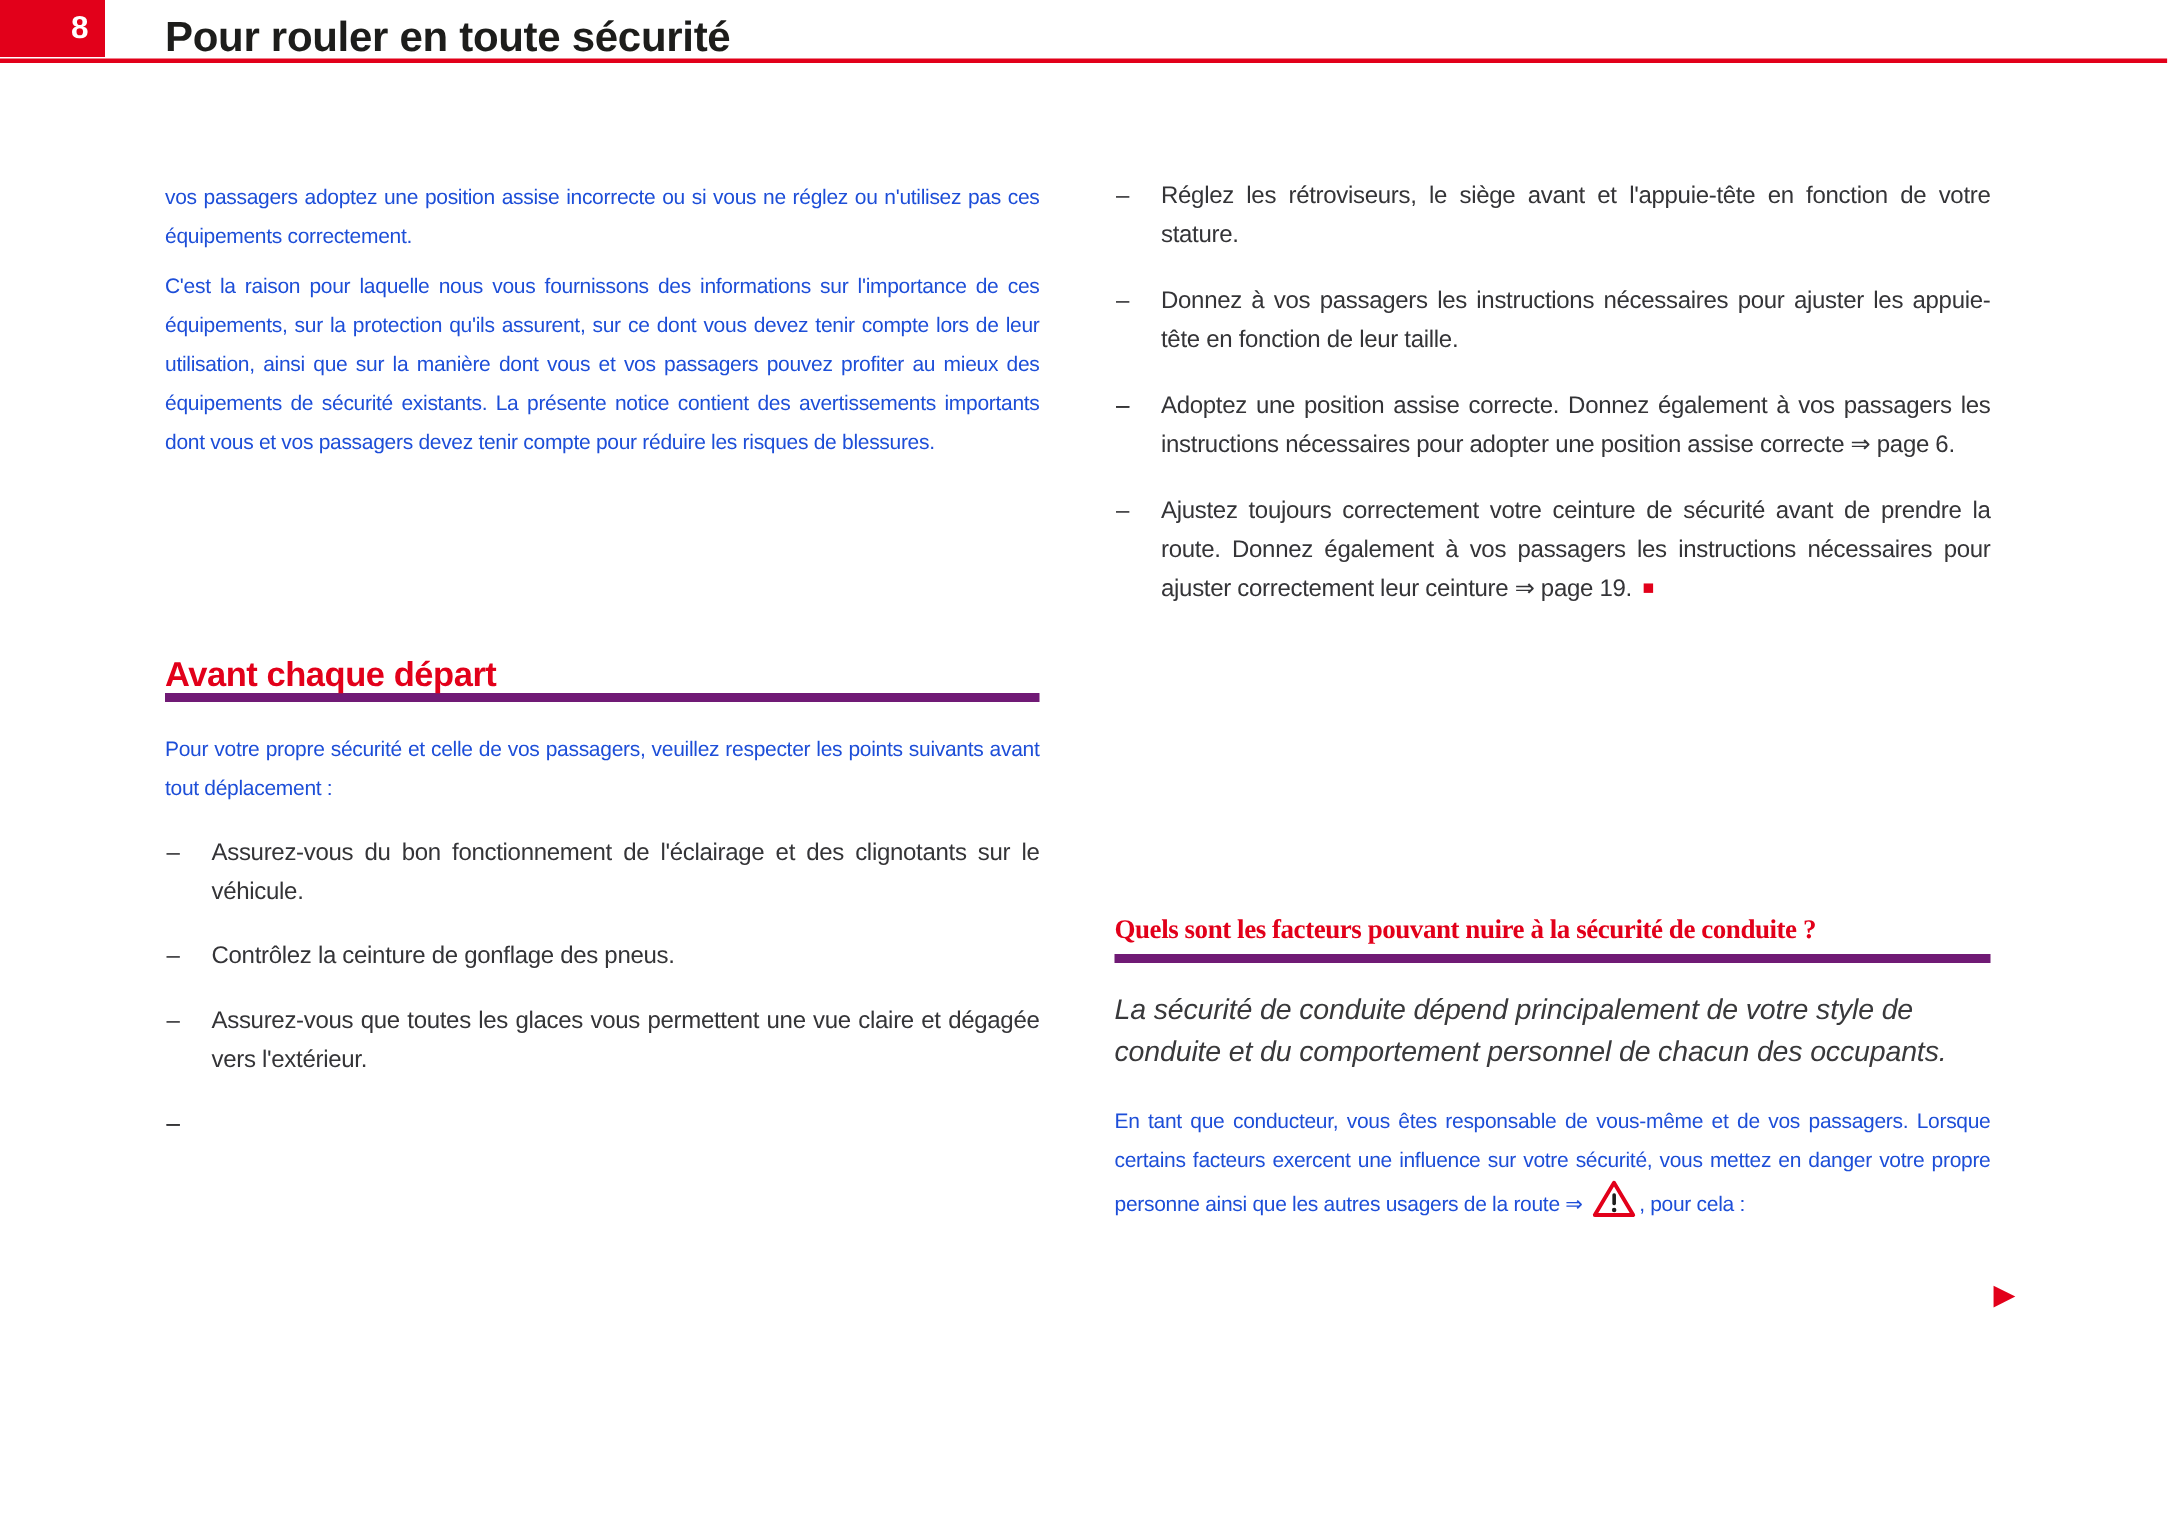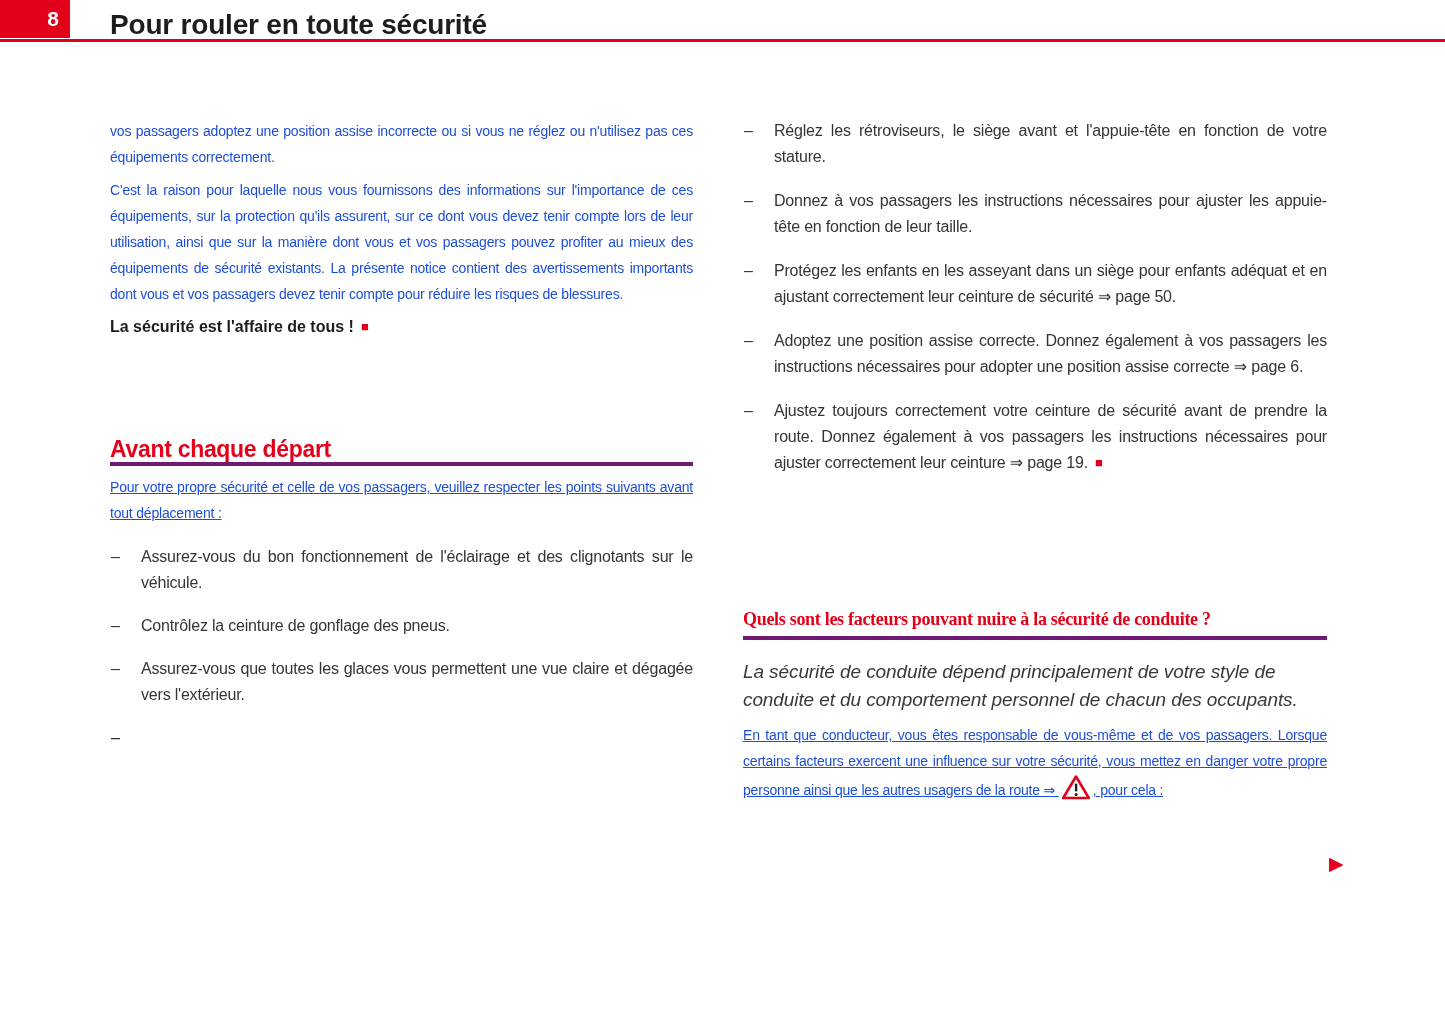--- a/index.html
+++ b/index.html
@@ -46,29 +46,29 @@
     font-size: 14px; line-height: 26px; letter-spacing: -0.2px;
     text-align: justify; hyphens: manual; color: #1d4ed8;
   }
   .para { margin-bottom: 7px; }
   .bold-note {
     font-size: 16px; line-height: 26px; font-weight: bold;
     color: #1d1d1b; margin-top: 4px; white-space: nowrap;
   }
   .section-heading {
     color: #e2001a; font-weight: bold;
-    border-bottom: 4px solid #701a75;
+    border-bottom: 6px solid #701a75;
   }
   .heading-single { font-size: 23px; line-height: 24px; padding-bottom: 1px; letter-spacing: -0.3px; }
   .heading-double { font-size: 18px; line-height: 29px; padding-bottom: 2px; letter-spacing: -0.3px; font-family: Liberation Serif, serif; }
   .lead-italic {
     font-style: italic; font-size: 19px; line-height: 28px;
     letter-spacing: -0.1px; color: #39393b; margin-top: 18px;
   }
-  .intro { margin-top: 8px; text-decoration: underline; }
+  .intro { margin-top: 18px; }
 
   ul.checklist { list-style: none; margin-top: 18px; }
   ul.checklist li {
     position: relative; padding-left: 31px;
     font-size: 16px; line-height: 26px; letter-spacing: -0.2px;
     text-align: justify; hyphens: manual;
   }
   #col-left  ul.checklist li { margin-bottom: 17px; }
   #col-right ul.checklist { margin-top: 0; }
   #col-right ul.checklist li { margin-bottom: 18px; }
@@ -99,21 +99,20 @@
     </div>
     <div class="chapter-title">Pour rouler en toute sécurité</div>
     <div class="header-rule"></div>
   </div>
 
   <div id="col-left" class="col">
 
     <div class="block" style="top:0;">
       <p class="body-text para">vos passagers adoptez une position assise incorrecte ou si vous ne réglez ou n'utilisez pas ces équipements correctement.</p>
       <p class="body-text para">C'est la raison pour laquelle nous vous fournissons des informations sur l'importance de ces équipements, sur la protection qu'ils assurent, sur ce dont vous devez tenir compte lors de leur utilisation, ainsi que sur la manière dont vous et vos passagers pouvez profiter au mieux des équipements de sécurité existants. La présente notice contient des avertissements impor­tants dont vous et vos passagers devez tenir compte pour réduire les risques de blessures.</p>
-      <p class="bold-note"><span>La sécurité est l'affaire de tous !</span><span class="end-marker">■</span></p>
     </div>
 
     <div class="block" style="top:319px;">
       <h2 class="section-heading heading-single">Avant chaque départ</h2>
       <p class="body-text intro">Pour votre propre sécurité et celle de vos passagers, veuillez respecter les points suivants avant tout déplacement :</p>
       <ul class="checklist">
         <li><span class="dash">–</span><span>Assurez-vous du bon fonctionnement de l'éclairage et des clignotants sur le véhicule.</span></li>
         <li><span class="dash">–</span><span>Contrôlez la ceinture de gonflage des pneus.</span></li>
         <li><span class="dash">–</span><span>Assurez-vous que toutes les glaces vous permettent une vue claire et dégagée vers l'extérieur.</span></li>
         <li><span class="dash">–</span></li>
@@ -121,21 +120,21 @@
       </ul>
     </div>
   </div>
 
   <div id="col-right" class="col">
 
     <div class="block" style="top:0;">
       <ul class="checklist">
         <li><span class="dash">–</span><span>Réglez les rétroviseurs, le siège avant et l'appuie-tête en fonction de votre stature.</span></li>
         <li><span class="dash">–</span><span>Donnez à vos passagers les instructions nécessaires pour ajuster les appuie-tête en fonction de leur taille.</span></li>
-        <li><span class="dash">–</span><span>Protégez les enfants en les asseyant dans un siège pour enfants adéquat et en ajustant correctement leur ceinture de sécurité ⇒ page 50.</span></li>
+        <li><span class="dash">–</span></li>
         <li><span class="dash">–</span><span>Adoptez une position assise correcte. Donnez également à vos passagers les instructions nécessaires pour adopter une posi­tion assise correcte ⇒ page 6.</span></li>
         <li><span class="dash">–</span><span>Ajustez toujours correctement votre ceinture de sécurité avant de prendre la route. Donnez également à vos passagers les instruc­tions nécessaires pour ajuster correctement leur ceinture ⇒ page 19.</span><span class="end-marker">■</span></li>
       </ul>
     </div>
 
     <div class="block" style="top:487px;">
       <h2 class="section-heading heading-double">Quels sont les facteurs pouvant nuire à la sécurité de conduite ?</h2>
       <p class="lead-italic">La sécurité de conduite dépend principalement de votre style de conduite et du comportement personnel de chacun des occupants.</p>
       <p class="body-text intro"><span>En tant que conducteur, vous êtes responsable de vous-même et de vos passagers. Lorsque certains facteurs exercent une influence sur votre sécurité, vous mettez en danger votre propre personne ainsi que les autres usagers de la route ⇒ </span><span class="warn-icon-wrap"><svg width="30" height="27" viewBox="0 0 30 27">
               <polygon points="15,2.5 27.8,24 2.2,24" fill="#ffffff" stroke="#e2001a" stroke-width="2.6" stroke-linejoin="round"></polygon>

